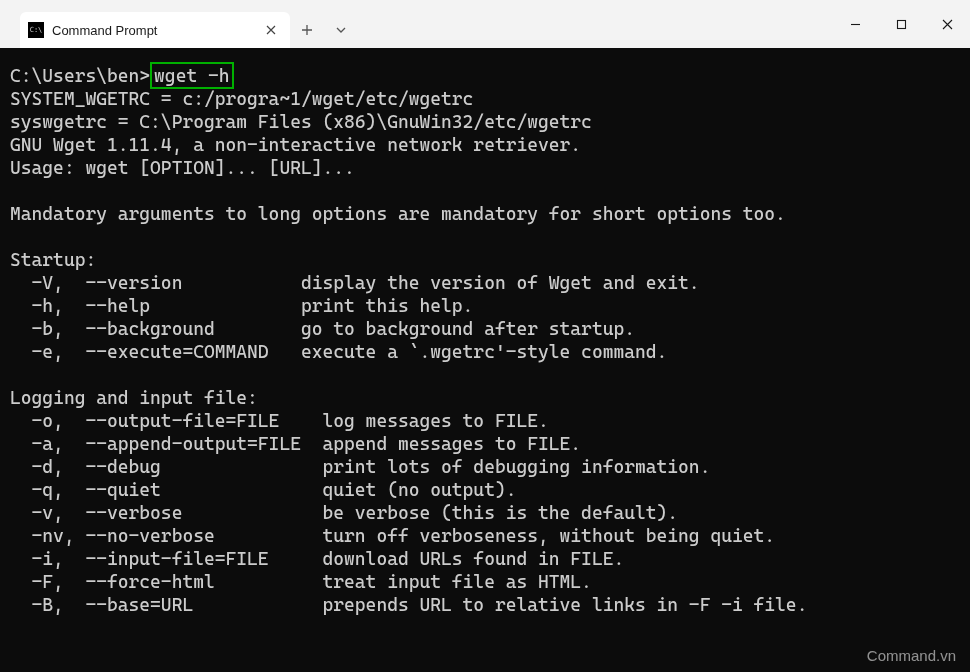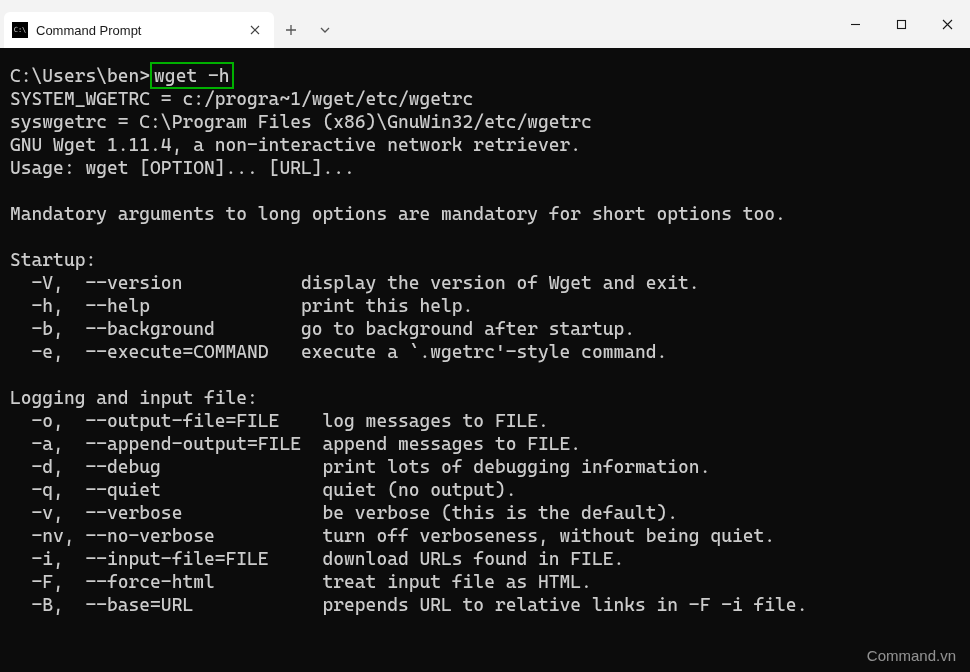--- a/index.html
+++ b/index.html
@@ -14,21 +14,21 @@
   .titlebar {
     height: 48px;
     background: #f3f3f3;
     display: flex;
     align-items: stretch;
     justify-content: space-between;
   }
   .titlebar-left {
     display: flex;
     align-items: center;
-    padding-left: 4px;
+    padding-left: 20px;
   }
   .tab {
     display: flex;
     align-items: center;
     background: #ffffff;
     border-radius: 6px 6px 0 0;
     height: 36px;
     margin-top: 12px;
     padding: 0 10px 0 8px;
     gap: 8px;

